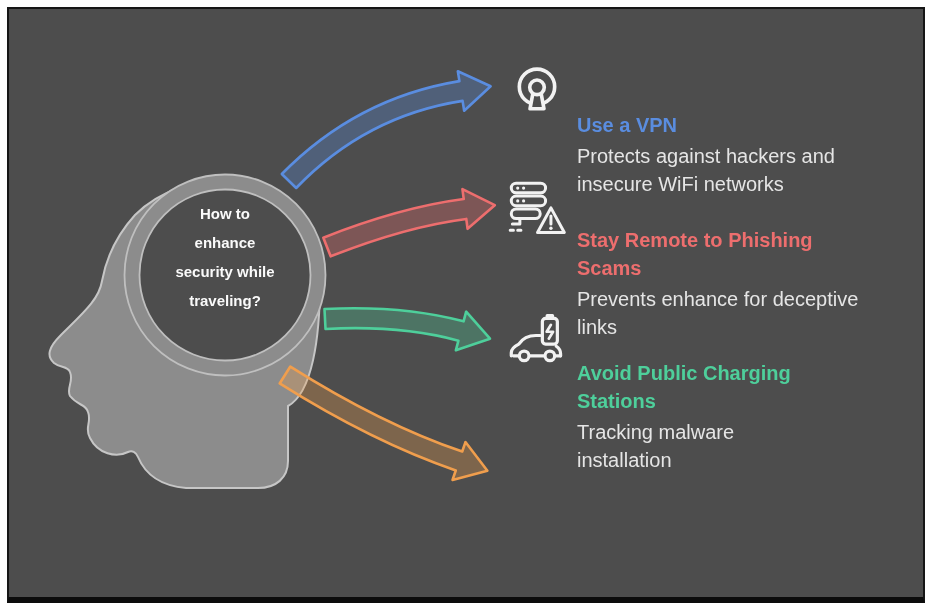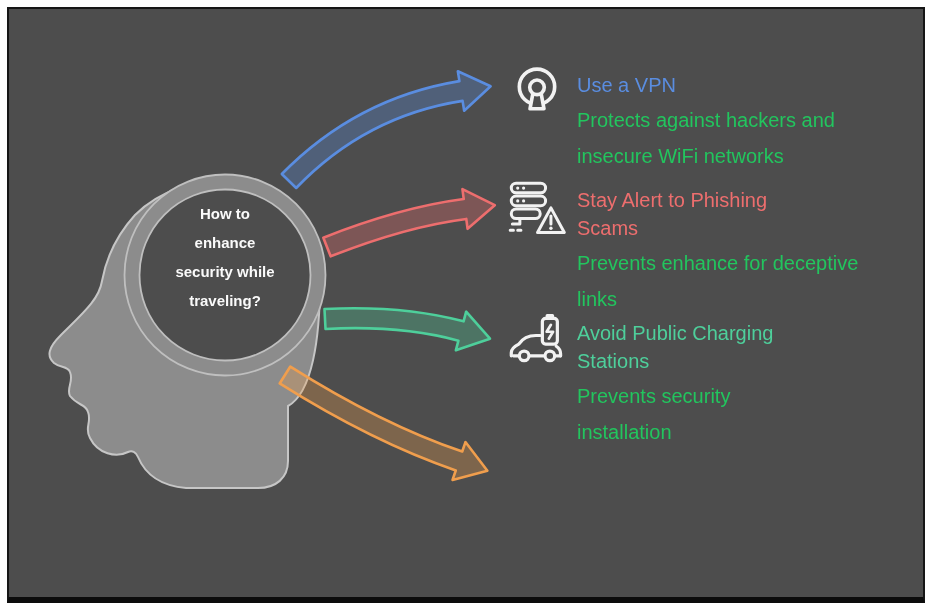--- a/index.html
+++ b/index.html
@@ -20,24 +20,24 @@
     text-align:center;color:#fafafa;font-weight:bold;
     font-size:15px;line-height:29px;white-space:pre-line;
   }
   .item{
     position:absolute;left:498px;display:flex;align-items:flex-start;width:380px;
   }
   .item .icon-box{width:60px;height:60px;flex:0 0 60px;}
   .item .text-col{margin-left:10px;padding-top:6px;}
   .item.first .text-col{padding-top:11px;}
   .item-title{
-    font-weight:normal;font-size:20px;line-height:28px;white-space:pre-line;
+    font-weight:bold;font-size:20px;line-height:28px;white-space:pre-line;margin-top:40px;
   }
   .item-desc{
-    color:#22c55e;font-size:20px;line-height:36px;white-space:pre-line;margin-top:3px;
+    color:#e5e5e5;font-size:20px;line-height:28px;white-space:pre-line;margin-top:3px;
   }
   .i1{top:51px;} .i2{top:171px;} .i3{top:304px;} .i4{top:421px;}
 </style>
 </head>
 <body>
 
 <div class="frame">
   <div class="board">
 
     <svg id="diagram-svg" class="board-svg" width="914" height="588" viewBox="0 0 914 588">
@@ -110,21 +110,21 @@
             <circle cx="15.5" cy="19.5" r="1.5" fill="#f2f2f2" stroke="none"></circle>
             <path d="M12 36 L12 41 L5 41"></path>
             <path d="M3 47 L6 47 M10 47 L13 47"></path>
             <path d="M41 26 L53.5 49 L28.5 49 Z" fill="#4d4d4d"></path>
             <path d="M41 33.5 L41 41"></path>
             <circle cx="41" cy="45" r="1.6" fill="#f2f2f2" stroke="none"></circle>
           </g>
         </svg>
       </div>
       <div class="text-col">
-        <div class="item-title" style="color: rgb(237, 110, 110);">Stay Alert to Phishing
+        <div class="item-title" style="color: rgb(237, 110, 110);">Stay Remote to Phishing
 Scams</div>
         <div class="item-desc">Prevents enhance for deceptive
 links</div>
       </div>
     </div>
 
     <div class="item i3">
       <div class="icon-box">
         <svg width="60" height="60" viewBox="0 0 56 56">
           <g stroke="#f2f2f2" stroke-width="3" fill="none" stroke-linecap="round" stroke-linejoin="round">
@@ -135,20 +135,20 @@
             <circle cx="40" cy="40" r="4.5"></circle>
             <rect x="33" y="5" width="14" height="24" rx="3" fill="#4d4d4d"></rect>
             <path d="M37.5 5 L37.5 2.5 L42.5 2.5 L42.5 5"></path>
             <path d="M41 11 L37 17.5 L43 17.5 L39 24" stroke-width="2.5"></path>
           </g>
         </svg>
       </div>
       <div class="text-col">
         <div class="item-title" style="color: rgb(78, 207, 155);">Avoid Public Charging
 Stations</div>
-        <div class="item-desc">Prevents security
+        <div class="item-desc">Tracking malware
 installation</div>
       </div>
     </div>
 
 
   </div>
 </div>
 
 </body></html>

